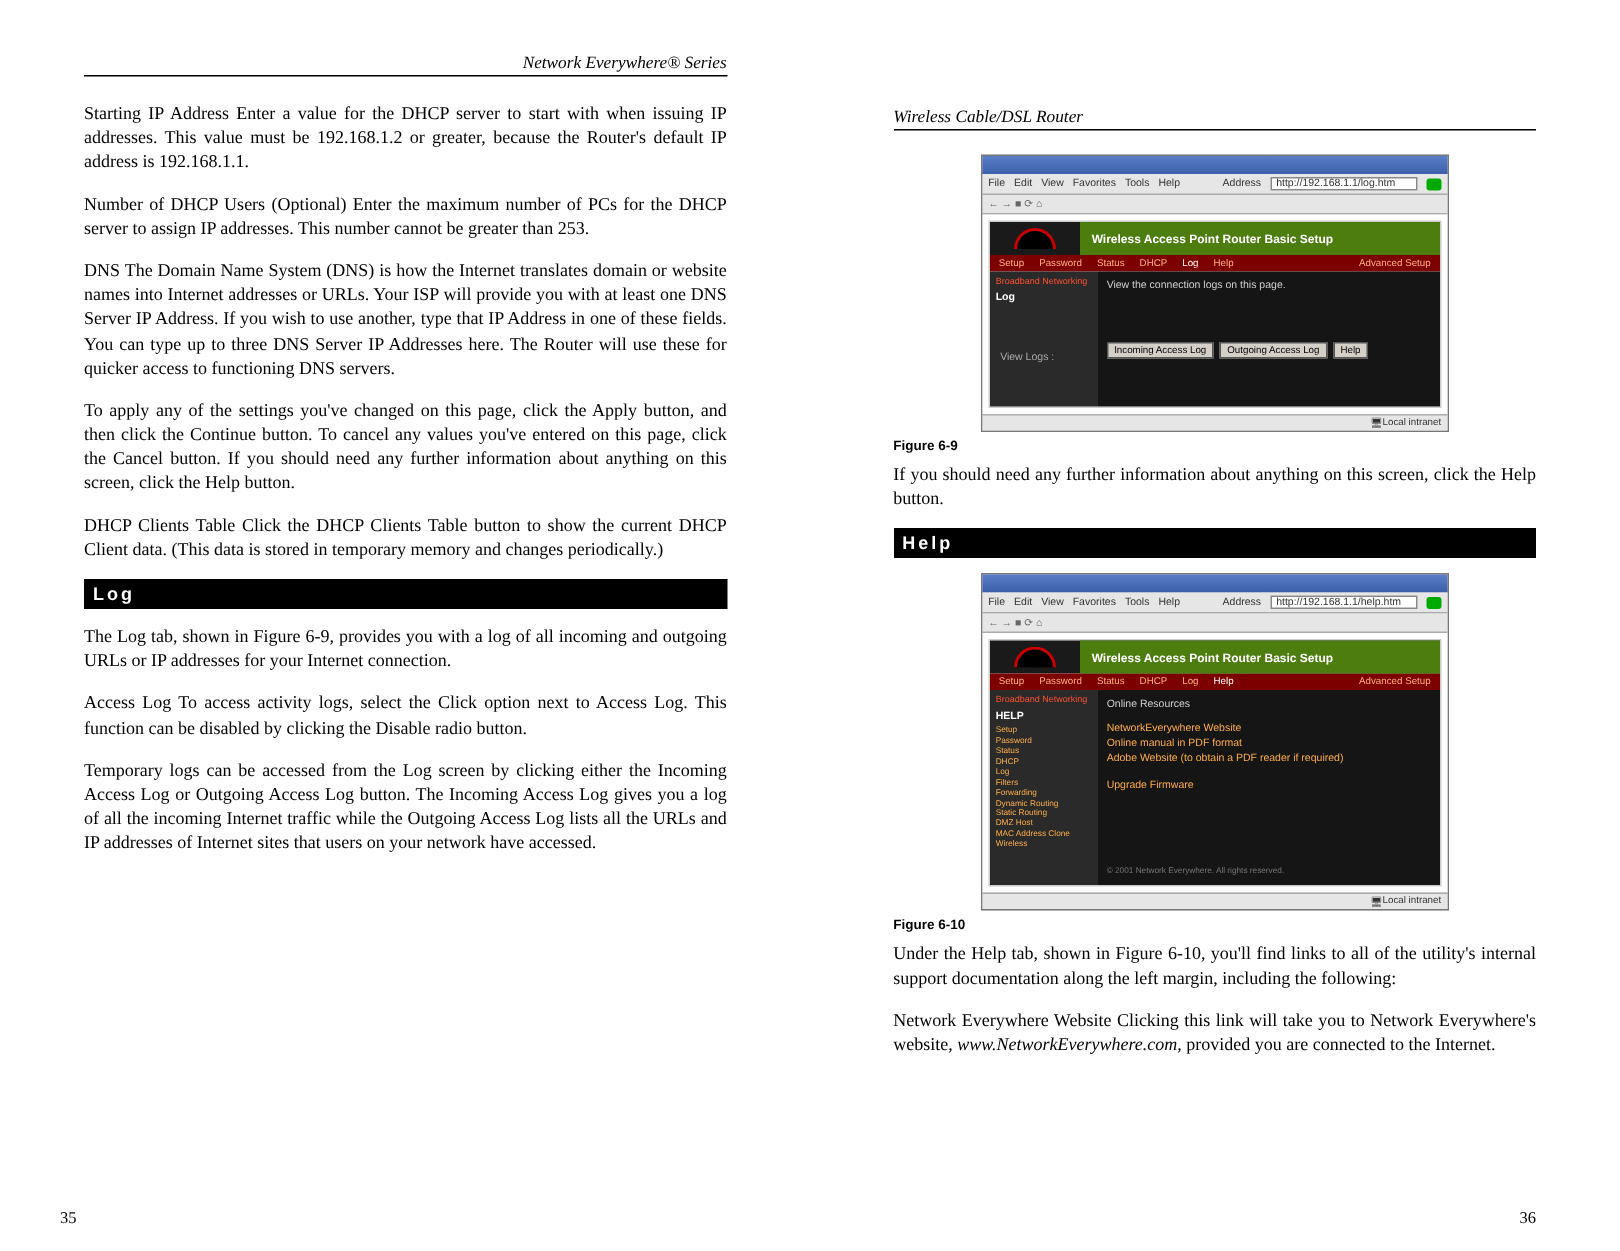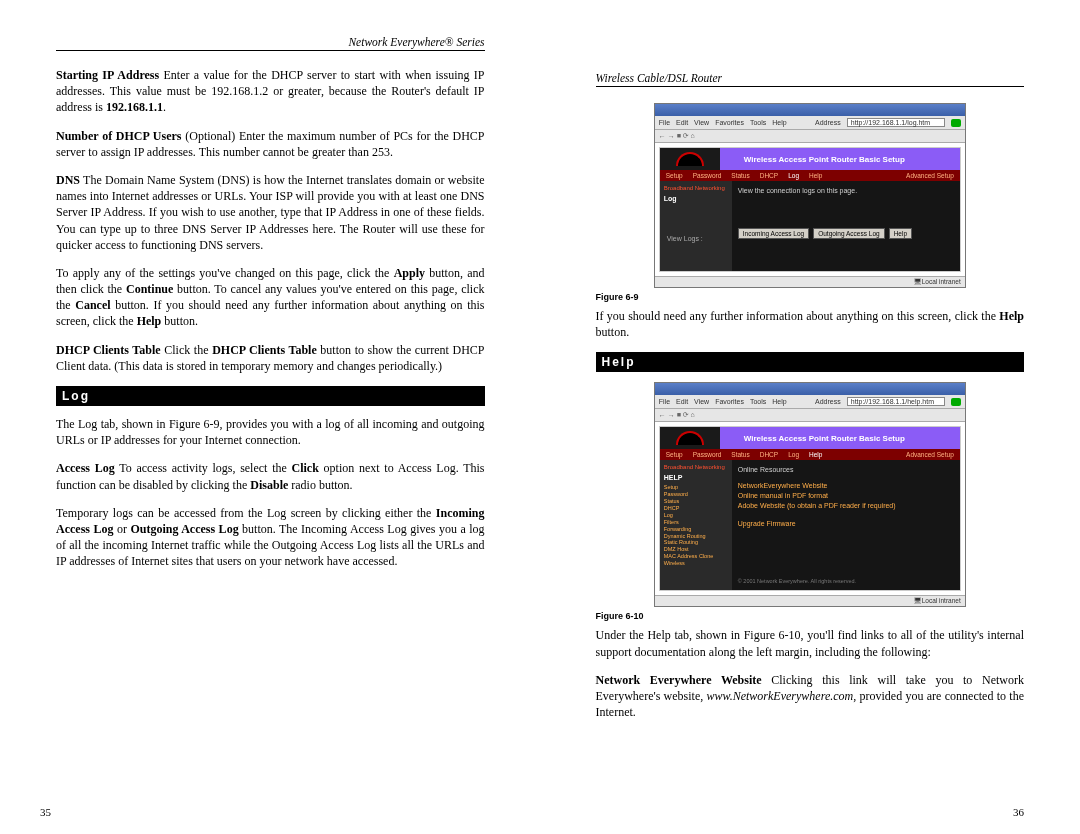--- a/index.html
+++ b/index.html
@@ -116,25 +116,25 @@
     display:flex; align-items:center; justify-content:center;
   }
   .logo-arc {
     width:24px; height:12px;
     border:2px solid #c00; border-bottom:none;
     border-radius:14px 14px 0 0;
     background:#000;
   }
   .router-head .rtitle {
     flex:1;
-    background:#8b5cf6;
+    background:#4d7c0f;
     color:#fff;
     font-weight:bold;
     font-size:8px;
-    padding:4px 24px;
+    padding:4px 8px;
     height:14px;
     display:flex; align-items:center;
   }
   .router-tabs {
     background:#7d0000;
     display:flex;
     gap:10px;
     padding:2px 6px;
     font-size:6.5px;
     color:#ffb080;
@@ -184,21 +184,21 @@
     padding:1px 4px; display:flex; justify-content:flex-end;
     border-top:1px solid #aaa;
   }
   .figcap {
     text-align:left;
     font-family: Arial, Helvetica, sans-serif;
     font-size:9px;
     font-weight:bold;
     margin-bottom:6px;
   }
-  b { font-weight:bold; }
+  b { font-weight:normal; }
 </style>
 </head>
 <body>
 
 <div class="page-wrap">
 
   <div class="page">
     <div class="running-head left">Network Everywhere® Series</div>
 
     <div class="para">

